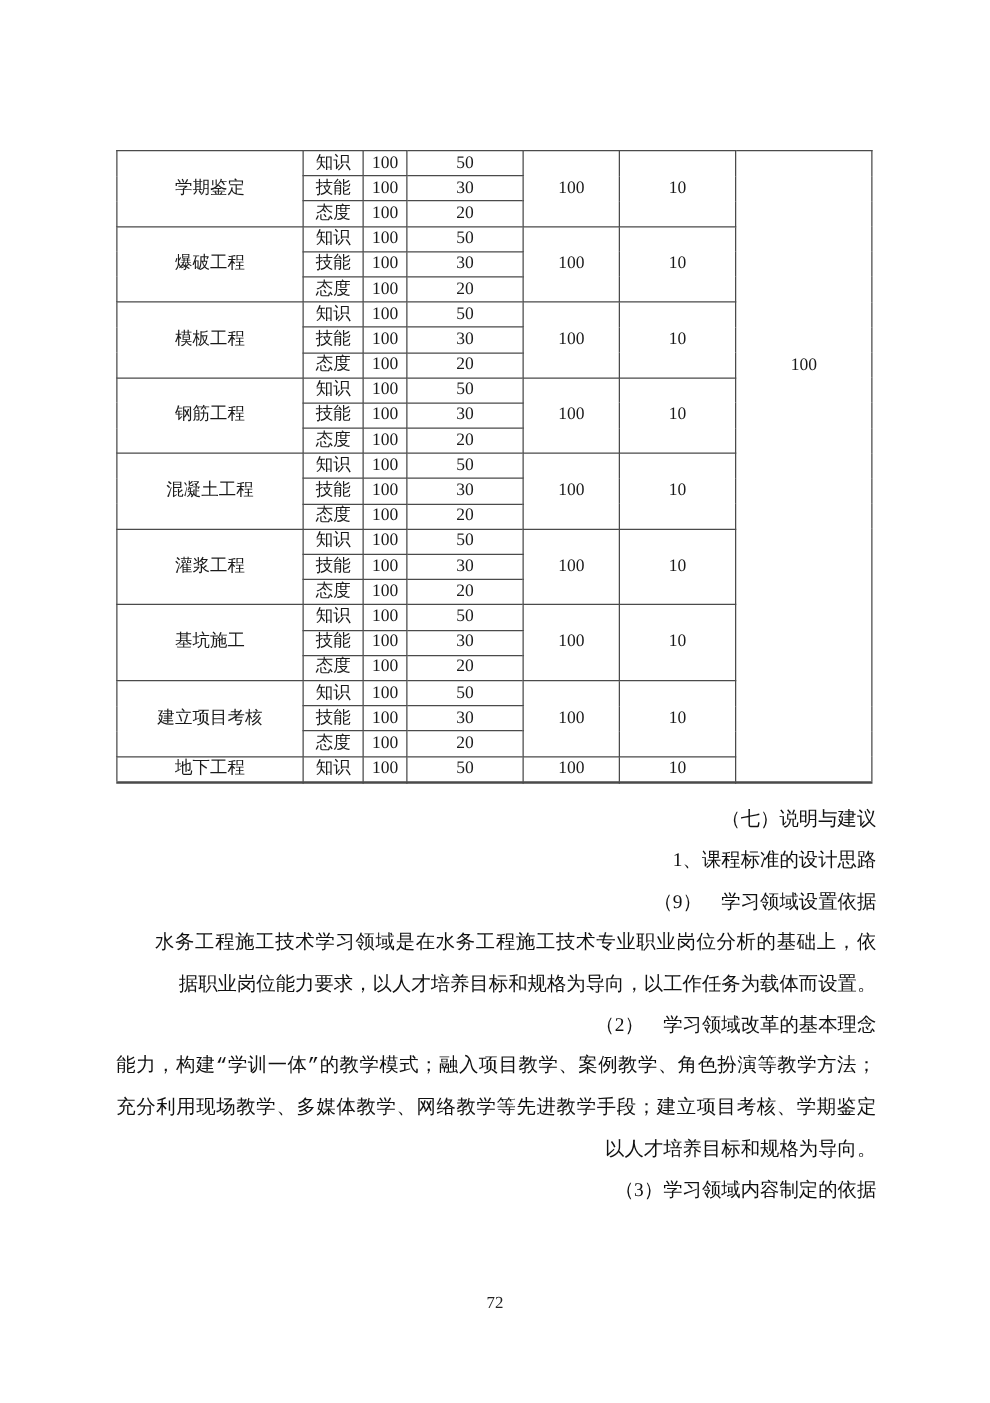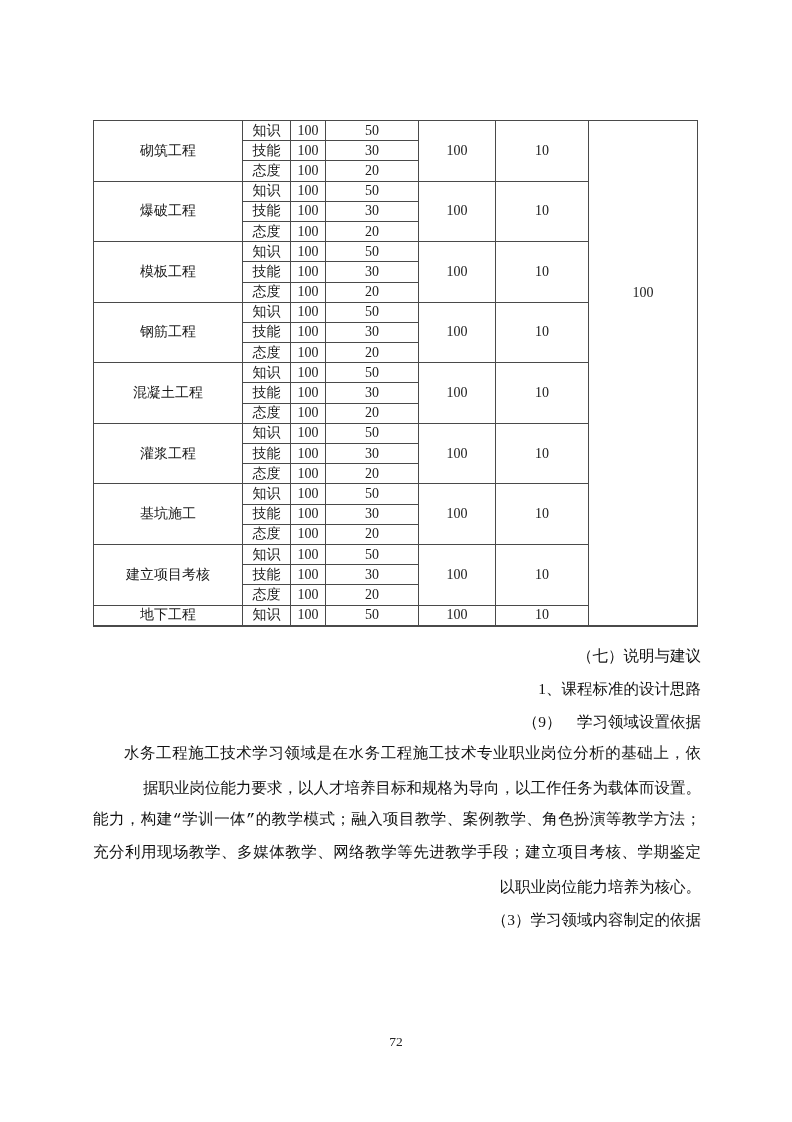--- a/index.html
+++ b/index.html
@@ -72,21 +72,21 @@
         <col style="width: 149px;">
         <col style="width: 48px;">
         <col style="width: 35px;">
         <col style="width: 93px;">
         <col style="width: 77px;">
         <col style="width: 93px;">
         <col style="width: 109px;">
       </colgroup>
     <tbody>
         <tr>
-          <td rowspan="3">砌筑工程</td>
+          <td rowspan="3">学期鉴定</td>
           <td>知识</td>
           <td>100</td>
           <td>50</td>
           <td rowspan="3">100</td>
           <td rowspan="3">10</td>
           <td rowspan="25" class="overall">
             <div class="overall-val">100</div>
           </td>
         </tr>
         <tr>
@@ -235,21 +235,22 @@
         </tr>
       </tbody>
   </table>
 
   <div class="bodytext">
       <div class="line ind">（七）说明与建议</div>
       <div class="line ind">1、课程标准的设计思路</div>
       <div class="line ind">（9）　学习领域设置依据</div>
       <div class="line ind full">水务工程施工技术学习领域是在水务工程施工技术专业职业岗位分析的基础上，依</div>
       <div class="line">据职业岗位能力要求，以人才培养目标和规格为导向，以工作任务为载体而设置。</div>
+      <div class="line ind">（2）　学习领域改革的基本理念</div>
       <div class="line full">能力，构建“学训一体”的教学模式；融入项目教学、案例教学、角色扮演等教学方法；</div>
       <div class="line full">充分利用现场教学、多媒体教学、网络教学等先进教学手段；建立项目考核、学期鉴定</div>
-      <div class="line">以职业岗位能力培养为核心。</div>
+      <div class="line">以人才培养目标和规格为导向。</div>
       <div class="line ind">（3）学习领域内容制定的依据</div>
     </div>
 
   <div class="pagenum">72</div>
 
 </div>
 
 </body></html>

